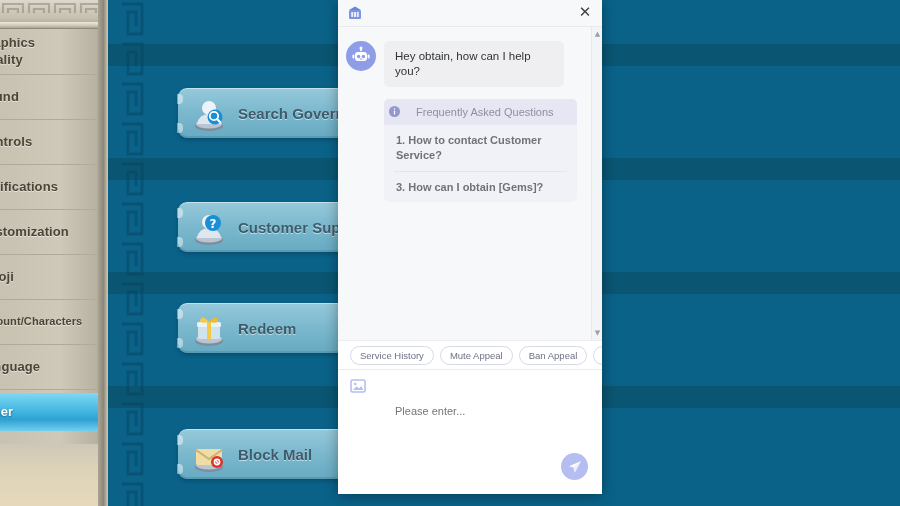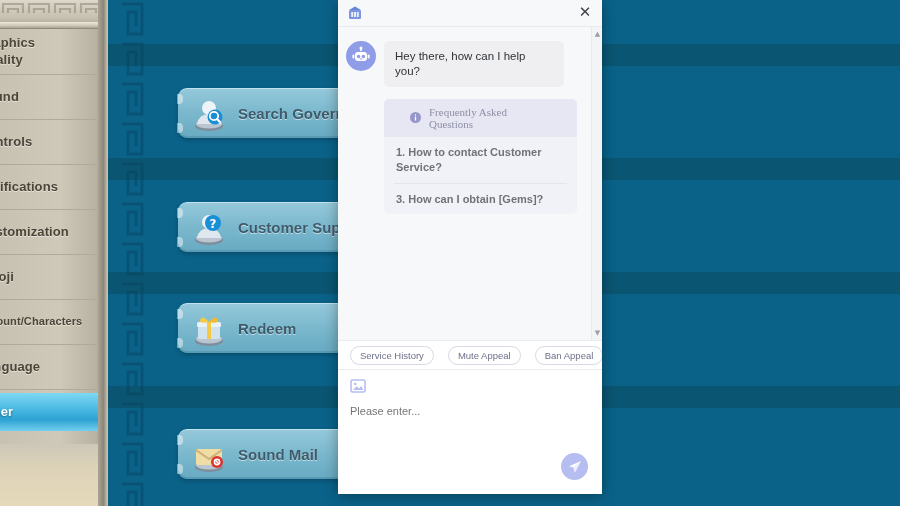--- a/index.html
+++ b/index.html
@@ -197,46 +197,45 @@
   }
 
   .faq-card {
     margin: 12px 14px 0 46px;
     background: #f1f2f7;
     border-radius: 5px;
     overflow: hidden;
   }
   .faq-head {
     background: #e6e7f3;
-    padding: 7px 26px;
-    display: flex; align-items: center; gap: 8px;
+    padding: 7px 5px;
+    display: flex; align-items: center; gap: 16px;
     font-size: 11px;
     color: #8d8fa5;
-    font-family: Liberation Serif, serif;
   }
   .info-icon {
     width: 11px; height: 11px; flex: 0 0 11px; display:block;
   }
   .faq-list { padding: 0 10px; }
   .faq-item {
     padding: 8px 2px;
     font-size: 11px;
     color: #6f7378;
     line-height: 1.35;
     border-bottom: 1px solid #e4e5ea;
     cursor: pointer;
     font-weight: bold;
   }
   .faq-item:last-child { border-bottom: none; }
 
   .chip-bar {
     flex: 0 0 29px;
     background: #fff;
     border-top: 1px solid #ececf0;
-    display: flex; align-items: center; gap: 14px;
+    display: flex; align-items: center; gap: 6px;
     padding: 0 0 0 12px;
     overflow: hidden;
   }
   .chip {
     flex: 0 0 auto;
     border: 1px solid #d7d9e6;
     border-radius: 10px;
     padding: 3px 9px;
     font-size: 9.5px;
     color: #6d7189;
@@ -253,20 +252,21 @@
     padding: 8px 12px;
   }
   .attach-icon { width: 16px; height: 16px; display:block; cursor:pointer; }
   .compose-input {
     margin-top: 11px;
     font-size: 11px;
     color: #b9bcc2;
     border: none; outline: none; background: transparent;
     width: 100%;
     font-family: "Liberation Sans", sans-serif;
+    margin-left: 45px;
   }
   .send-btn {
     position: absolute; right: 14px; bottom: 14px;
     width: 27px; height: 27px; border-radius: 50%;
     background: #b6bdf0;
     display: flex; align-items: center; justify-content: center;
     cursor: pointer;
   }
   .send-icon { width: 14px; height: 14px; display: block; }
 </style>
@@ -346,21 +346,21 @@
         <svg viewBox="0 0 38 38" width="38" height="38">
           <ellipse cx="19" cy="31" rx="14" ry="5" fill="#7e8d9b"></ellipse>
           <ellipse cx="19" cy="29" rx="13" ry="4.5" fill="#b9c6d2"></ellipse>
           <rect x="6" y="13" width="26" height="16" rx="2" fill="#f0dca5"></rect>
           <path d="M6 14 L19 23 L32 14" fill="none" stroke="#cdb177" stroke-width="2"></path>
           <circle cx="27" cy="26" r="6" fill="#d8332c"></circle>
           <circle cx="27" cy="26" r="2.6" fill="none" stroke="#fff" stroke-width="1.6"></circle>
           <line x1="25" y1="24" x2="29" y2="28" stroke="#fff" stroke-width="1.6"></line>
         </svg>
       </span>
-      <span class="gb-label">Sound Mail</span>
+      <span class="gb-label">Block Mail</span>
     </div>
   </div>
 
   <div class="stone-panel">
     <div class="stone-cap">
       <svg class="meander-h" viewBox="0 0 108 15" preserveAspectRatio="none">
         <defs>
           <pattern id="mkh" x="0" y="0" width="26" height="15" patternUnits="userSpaceOnUse">
             <g fill="none" stroke="#8d8779" stroke-width="2.2">
               <path d="M3 12 V3 H23 V12 M8 12 V8 H18 V12"></path>
@@ -431,21 +431,21 @@
               <rect x="4" y="6" width="12" height="9" rx="3" fill="#ffffff"></rect>
               <circle cx="7.6" cy="10.5" r="1.7" fill="#8f9ce8"></circle>
               <circle cx="12.4" cy="10.5" r="1.7" fill="#8f9ce8"></circle>
               <rect x="8.6" y="12.6" width="2.8" height="1" rx=".5" fill="#8f9ce8"></rect>
               <rect x="9.2" y="2.4" width="1.6" height="3" rx=".8" fill="#ffffff"></rect>
               <circle cx="10" cy="2" r="1.5" fill="#ffffff"></circle>
               <rect x="1.4" y="8.6" width="2" height="4" rx="1" fill="#ffffff"></rect>
               <rect x="16.6" y="8.6" width="2" height="4" rx="1" fill="#ffffff"></rect>
             </svg>
           </div>
-          <div class="bubble">Hey there, how can I help you?</div>
+          <div class="bubble">Hey obtain, how can I help you?</div>
         </div>
 
         <div class="faq-card">
           <div class="faq-head">
             <svg class="info-icon" viewBox="0 0 12 12">
               <circle cx="6" cy="6" r="6" fill="#9497c9"></circle>
               <rect x="5.3" y="5" width="1.4" height="4.2" rx=".6" fill="#fff"></rect>
               <circle cx="6" cy="3.2" r="0.85" fill="#fff"></circle>
             </svg>
             <span>Frequently Asked Questions</span>

